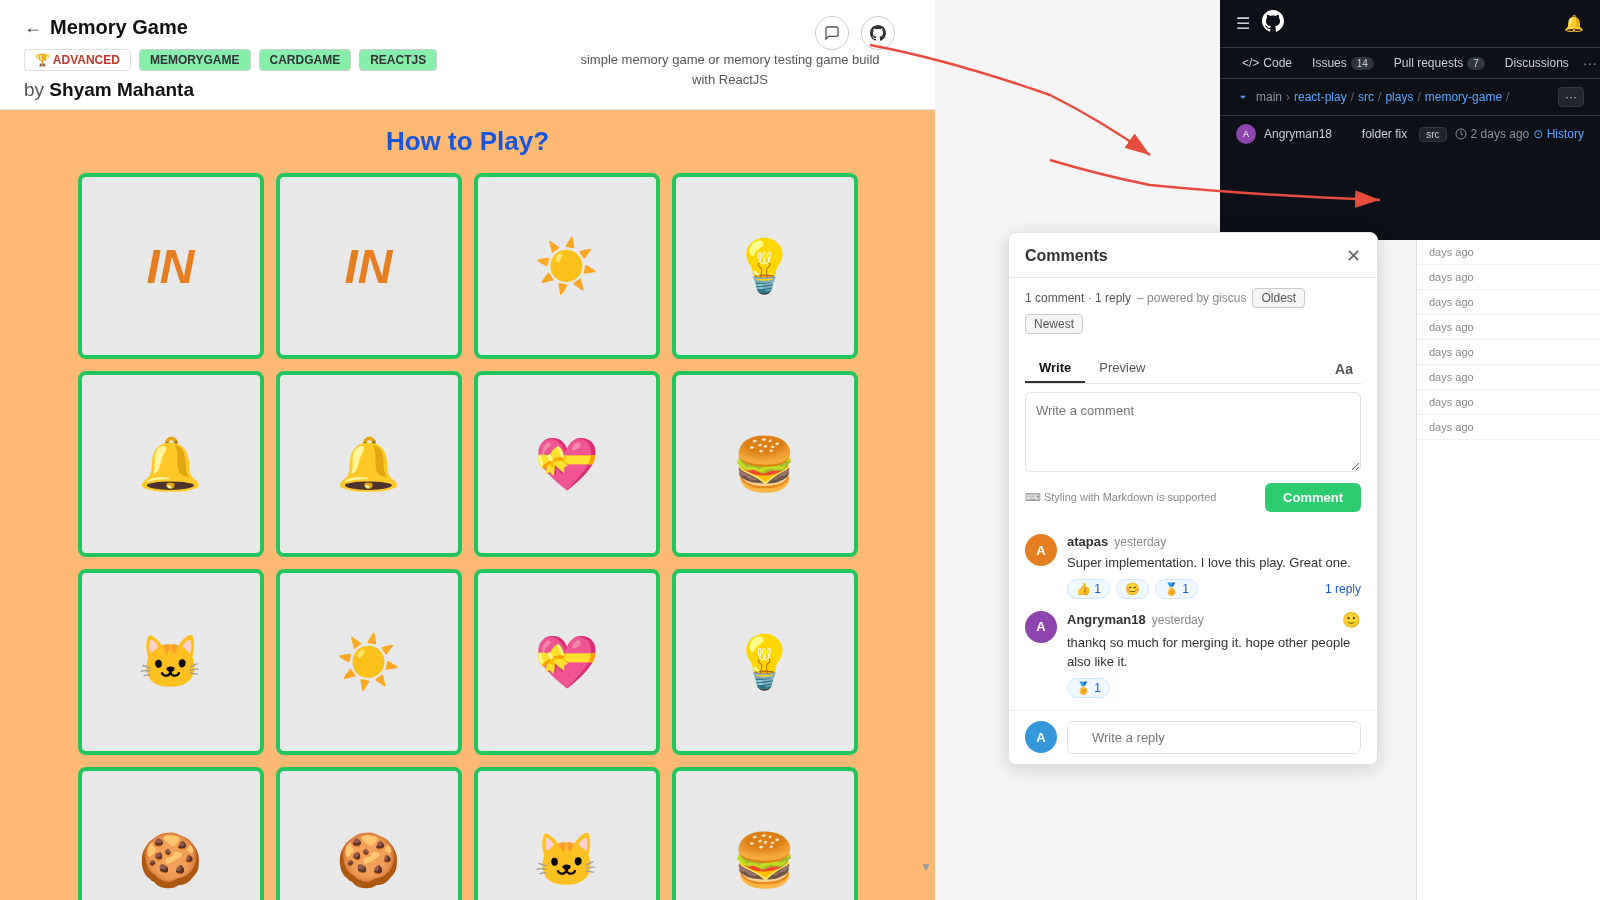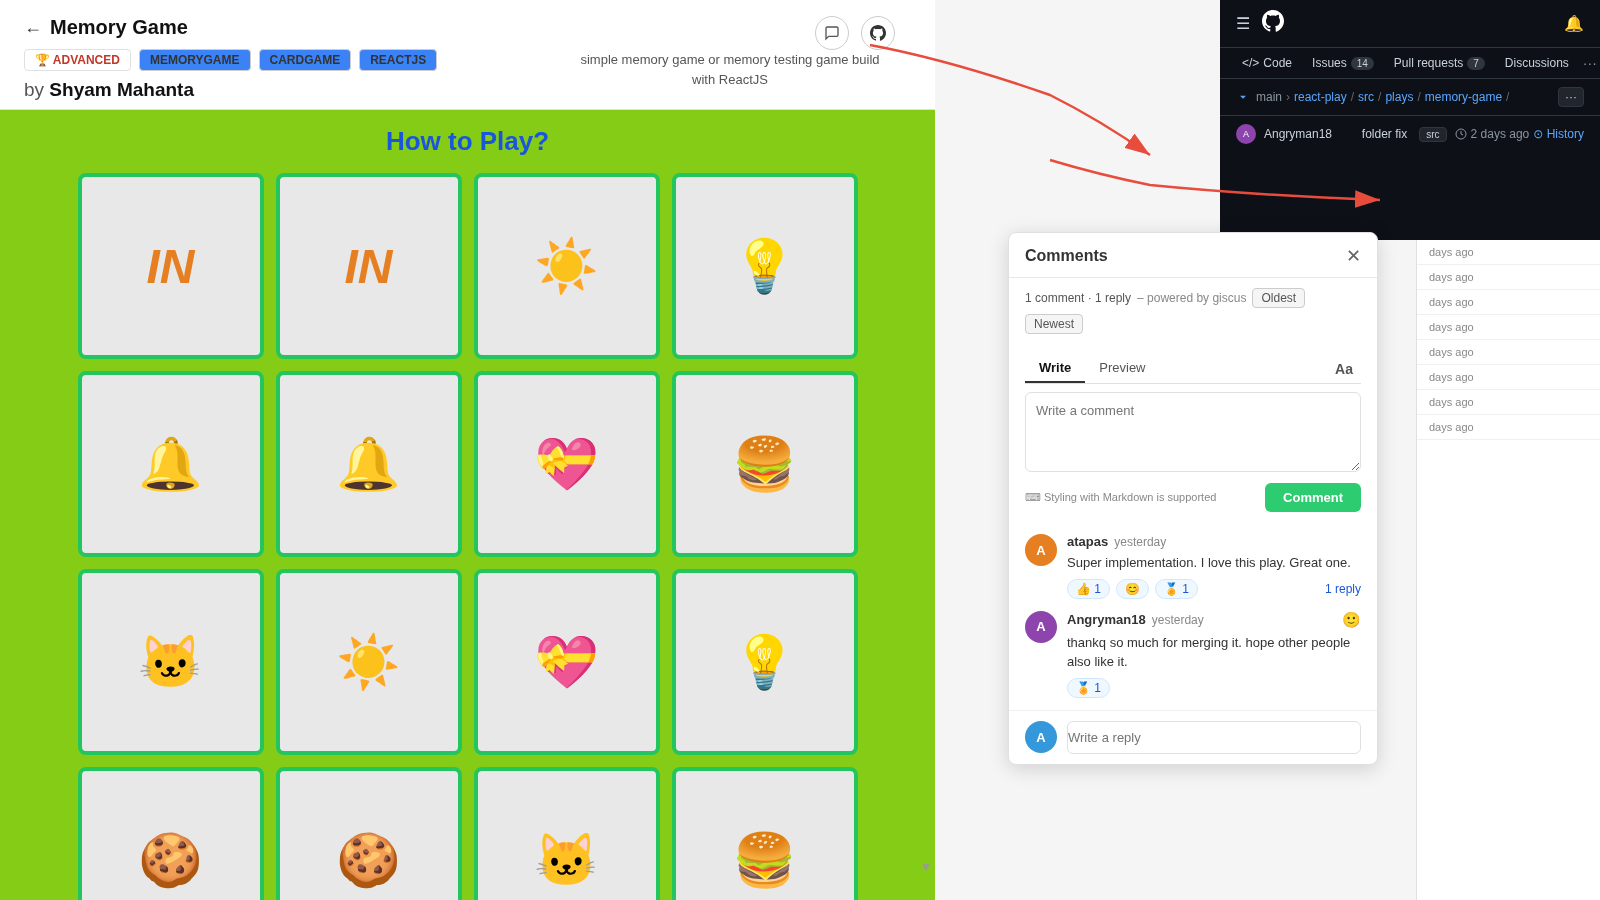--- a/index.html
+++ b/index.html
@@ -53,21 +53,21 @@
       gap: 8px;
       margin-bottom: 8px;
     }
 
     .tag {
       padding: 3px 10px;
       border-radius: 4px;
       font-size: 12px;
       font-weight: 600;
       border: 1px solid #ccc;
-      background: #3b82f6;
+      background: #86efac;
       color: #333;
     }
 
     .tag.advanced {
       background: #fff;
       border: 1px solid #e0e0e0;
       color: #c0392b;
       display: flex;
       align-items: center;
       gap: 4px;
@@ -113,21 +113,21 @@
       cursor: pointer;
       background: #fff;
       font-size: 16px;
     }
 
     
     .game-area {
       flex: 1;
       overflow-y: auto;
       padding: 16px 24px;
-      background: #84cc16;
+      background: #fdba74;
     }
 
     .game-title {
       text-align: center;
       font-size: 26px;
       font-weight: 700;
       color: #1a56db;
       margin-bottom: 16px;
     }
 
@@ -523,21 +523,21 @@
     .write-reply-area {
       padding: 10px 16px;
       display: flex;
       align-items: center;
       gap: 10px;
       border-top: 1px solid #f0f0f0;
     }
 
     .reply-input {
       flex: 1;
-      padding: 8px 0;
+      padding: 8px 24px;
       border: 1px solid #e0e0e0;
       border-radius: 6px;
       font-size: 13px;
       color: #b91c1c;
       outline: none;
       font-family: inherit;
     }
 
     
     .sidebar-list {

